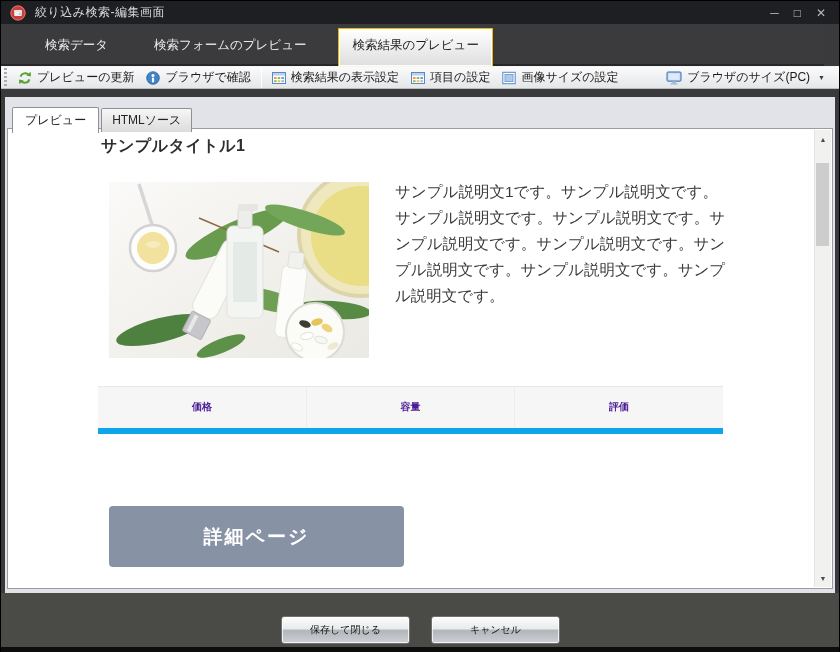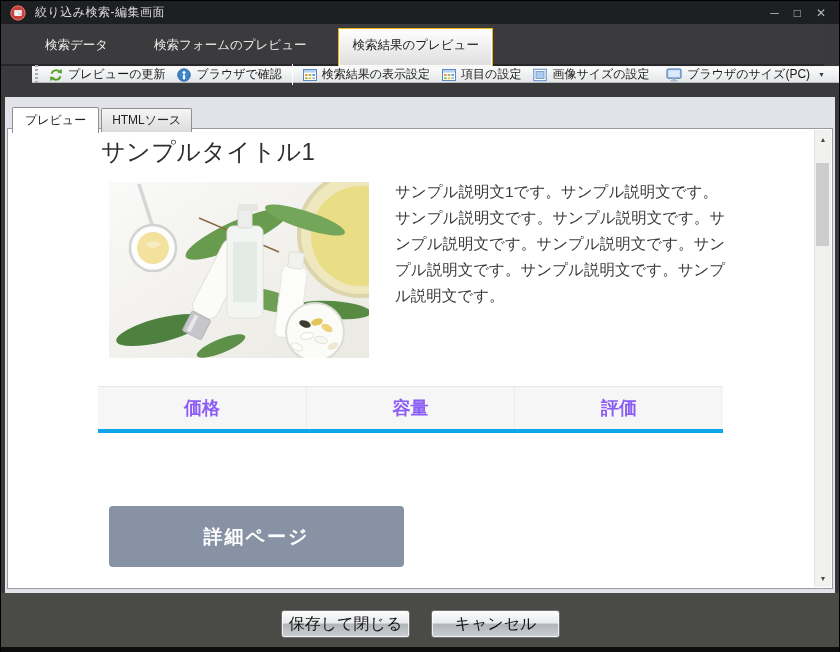--- a/index.html
+++ b/index.html
@@ -13,21 +13,21 @@
   .win-controls { margin-left:auto; display:flex; align-items:center; gap:15px; margin-right:13px; }
   .win-controls span { color:#b9babf; font-size:12px; line-height:1; cursor:default; }
 
   
   .tabstrip { position:absolute; left:1px; top:24px; right:16px; height:42px; background:#3b3b3d; border-bottom:2px solid #27272b; display:flex; align-items:flex-end; }
   .tab { color:#ececec; font-size:12.5px; padding:8px 14px 10px; margin-left:18px; cursor:default; }
   .tab.first { margin-left:30px; }
   .tab.active { background:linear-gradient(#ffffff,#dedede); color:#1c1c1c; border:1px solid #e9b616; border-bottom:none; box-shadow:inset 0 0 0 1px #fffef4; padding:8px 13px 12px; margin-bottom:-2px; border-radius:1px 1px 0 0; }
 
   
-  .toolbar { position:absolute; left:1px; top:66px; right:1px; height:17px; background:linear-gradient(#fbfbfb,#e4e6e8); border-top:1px solid #f4f4f4; border-bottom:1px solid #b9bdc2; display:flex; align-items:center; font-size:12px; color:#1a1a1a;margin-left:31px; }
+  .toolbar { position:absolute; left:1px; top:66px; right:1px; height:23px; background:linear-gradient(#fbfbfb,#e4e6e8); border-top:1px solid #f4f4f4; border-bottom:1px solid #b9bdc2; display:flex; align-items:center; font-size:12px; color:#1a1a1a; }
   .grip { width:3px; height:20px; margin:0 5px 0 3px; background:repeating-linear-gradient(#a9adb3 0 2px, transparent 2px 4px); }
   .tool-btn { display:flex; align-items:center; gap:5px; padding:4px 6px; border-radius:2px; cursor:default; white-space:nowrap; }
   .tool-sep { width:1px; height:21px; background:#b5b8bc; border-right:1px solid #fff; margin:0 4px; }
   .toolbar .spacer { flex:1; }
   .tool-btn .dd-arrow { font-size:7px; color:#3c3c3c; margin-left:3px; }
   .tool-btn.right { margin-right:8px;justify-content:flex-end; }
 
   
   .main { position:absolute; left:5px; top:97px; width:830px; height:496px; background:#e2e3e8; }
   .subtabs { position:absolute; left:2px; top:10px; display:flex; align-items:flex-end; z-index:3; }
@@ -35,36 +35,36 @@
   .subtab.active { background:#fff; padding:4px 12px 4px; margin-left:5px; margin-bottom:-1px; position:relative; z-index:4; }
   .page { position:absolute; left:2px; top:31px; right:2px; bottom:4px; background:#fff; border:1px solid #9b9ba1; }
 
   
   .vscroll { position:absolute; top:1px; bottom:1px; right:1px; width:17px; background:#f1f1f0; border-left:1px solid #e3e3e3; }
   .vs-btn { position:absolute; left:0; width:16px; height:16px; display:flex; align-items:center; justify-content:center; font-size:7px; color:#4a4a4a; cursor:default; }
   .vs-btn.up { top:1px; } .vs-btn.down { bottom:1px; }
   .vs-thumb { position:absolute; left:1px; right:2px; top:33px; height:83px; background:#cdcdcd; cursor:default; }
 
   
-  .page-title { position:absolute; left:93px; top:7px; font-size:24px; font-weight:normal; color:#2e2e2e; letter-spacing:.5px; }
+  .page-title { position:absolute; left:93px; top:7px; font-size:16px; font-weight:bold; color:#2e2e2e; letter-spacing:.5px; }
   .product-image { position:absolute; left:101px; top:53px; width:260px; height:176px; overflow:hidden; }
   .desc { position:absolute; left:387px; top:50px; width:338px; font-size:15.5px; line-height:26px; color:#3a3a3a; word-break:break-all; overflow-wrap:anywhere; }
 
   .spec-table { position:absolute; left:90px; top:257px; width:625px; border-collapse:collapse; table-layout:fixed; }
-  .spec-table th { background:#f6f6f6; font-size:18px; font-weight:bold; color:#8b5cf6; height:44px; border-top:1px solid #e8e8e8; border-bottom:4px solid #0ea5e9; }
+  .spec-table th { background:#f6f6f6; font-size:10px; font-weight:bold; color:#4c1d95; height:44px; border-top:1px solid #e8e8e8; border-bottom:6px solid #0ea5e9; }
   .spec-table td { background:#fff; font-size:15px; color:#444; height:44px; text-align:center; border-bottom:1px solid #e8e8e8; }
   .spec-table th + th, .spec-table td + td { border-left:1px solid #ededed; }
   .stars { font-size:21px; letter-spacing:3px; line-height:1; }
 
   .cta-row { position:absolute; left:101px; top:377px; display:flex; gap:17px; }
   .cta { width:295px; height:61px; border:none; border-radius:4px; color:#fff; font-size:19px; font-weight:bold; letter-spacing:2px; font-family:inherit; cursor:pointer; }
 
   
   .footer { position:absolute; left:1px; right:1px; top:593px; height:59px; background:#4a4a47; border-bottom:5px solid #0d0d0d; }
-  .sys-btn { position:absolute; top:17px; height:28px; width:129px; font-family:inherit; font-size:16px; color:#141414; border:1px solid #707070; border-radius:3px; background:linear-gradient(180deg,#fdfdfd 0%,#e8eaec 45%,#b2b6bb 52%,#ccd0d4 100%); box-shadow:inset 0 0 0 1px rgba(255,255,255,.75); cursor:pointer; }
+  .sys-btn { position:absolute; top:23px; height:28px; width:129px; font-family:inherit; font-size:10px; color:#141414; border:1px solid #707070; border-radius:3px; background:linear-gradient(180deg,#fdfdfd 0%,#e8eaec 45%,#b2b6bb 52%,#ccd0d4 100%); box-shadow:inset 0 0 0 1px rgba(255,255,255,.75); cursor:pointer; }
   .sys-btn.save { left:280px; }
   .sys-btn.cancel { left:430px; }
 </style>
 </head>
 <body>
 
 <div class="window">
 
   <div class="titlebar">
     <svg class="app-icon" viewBox="0 0 16 16">

